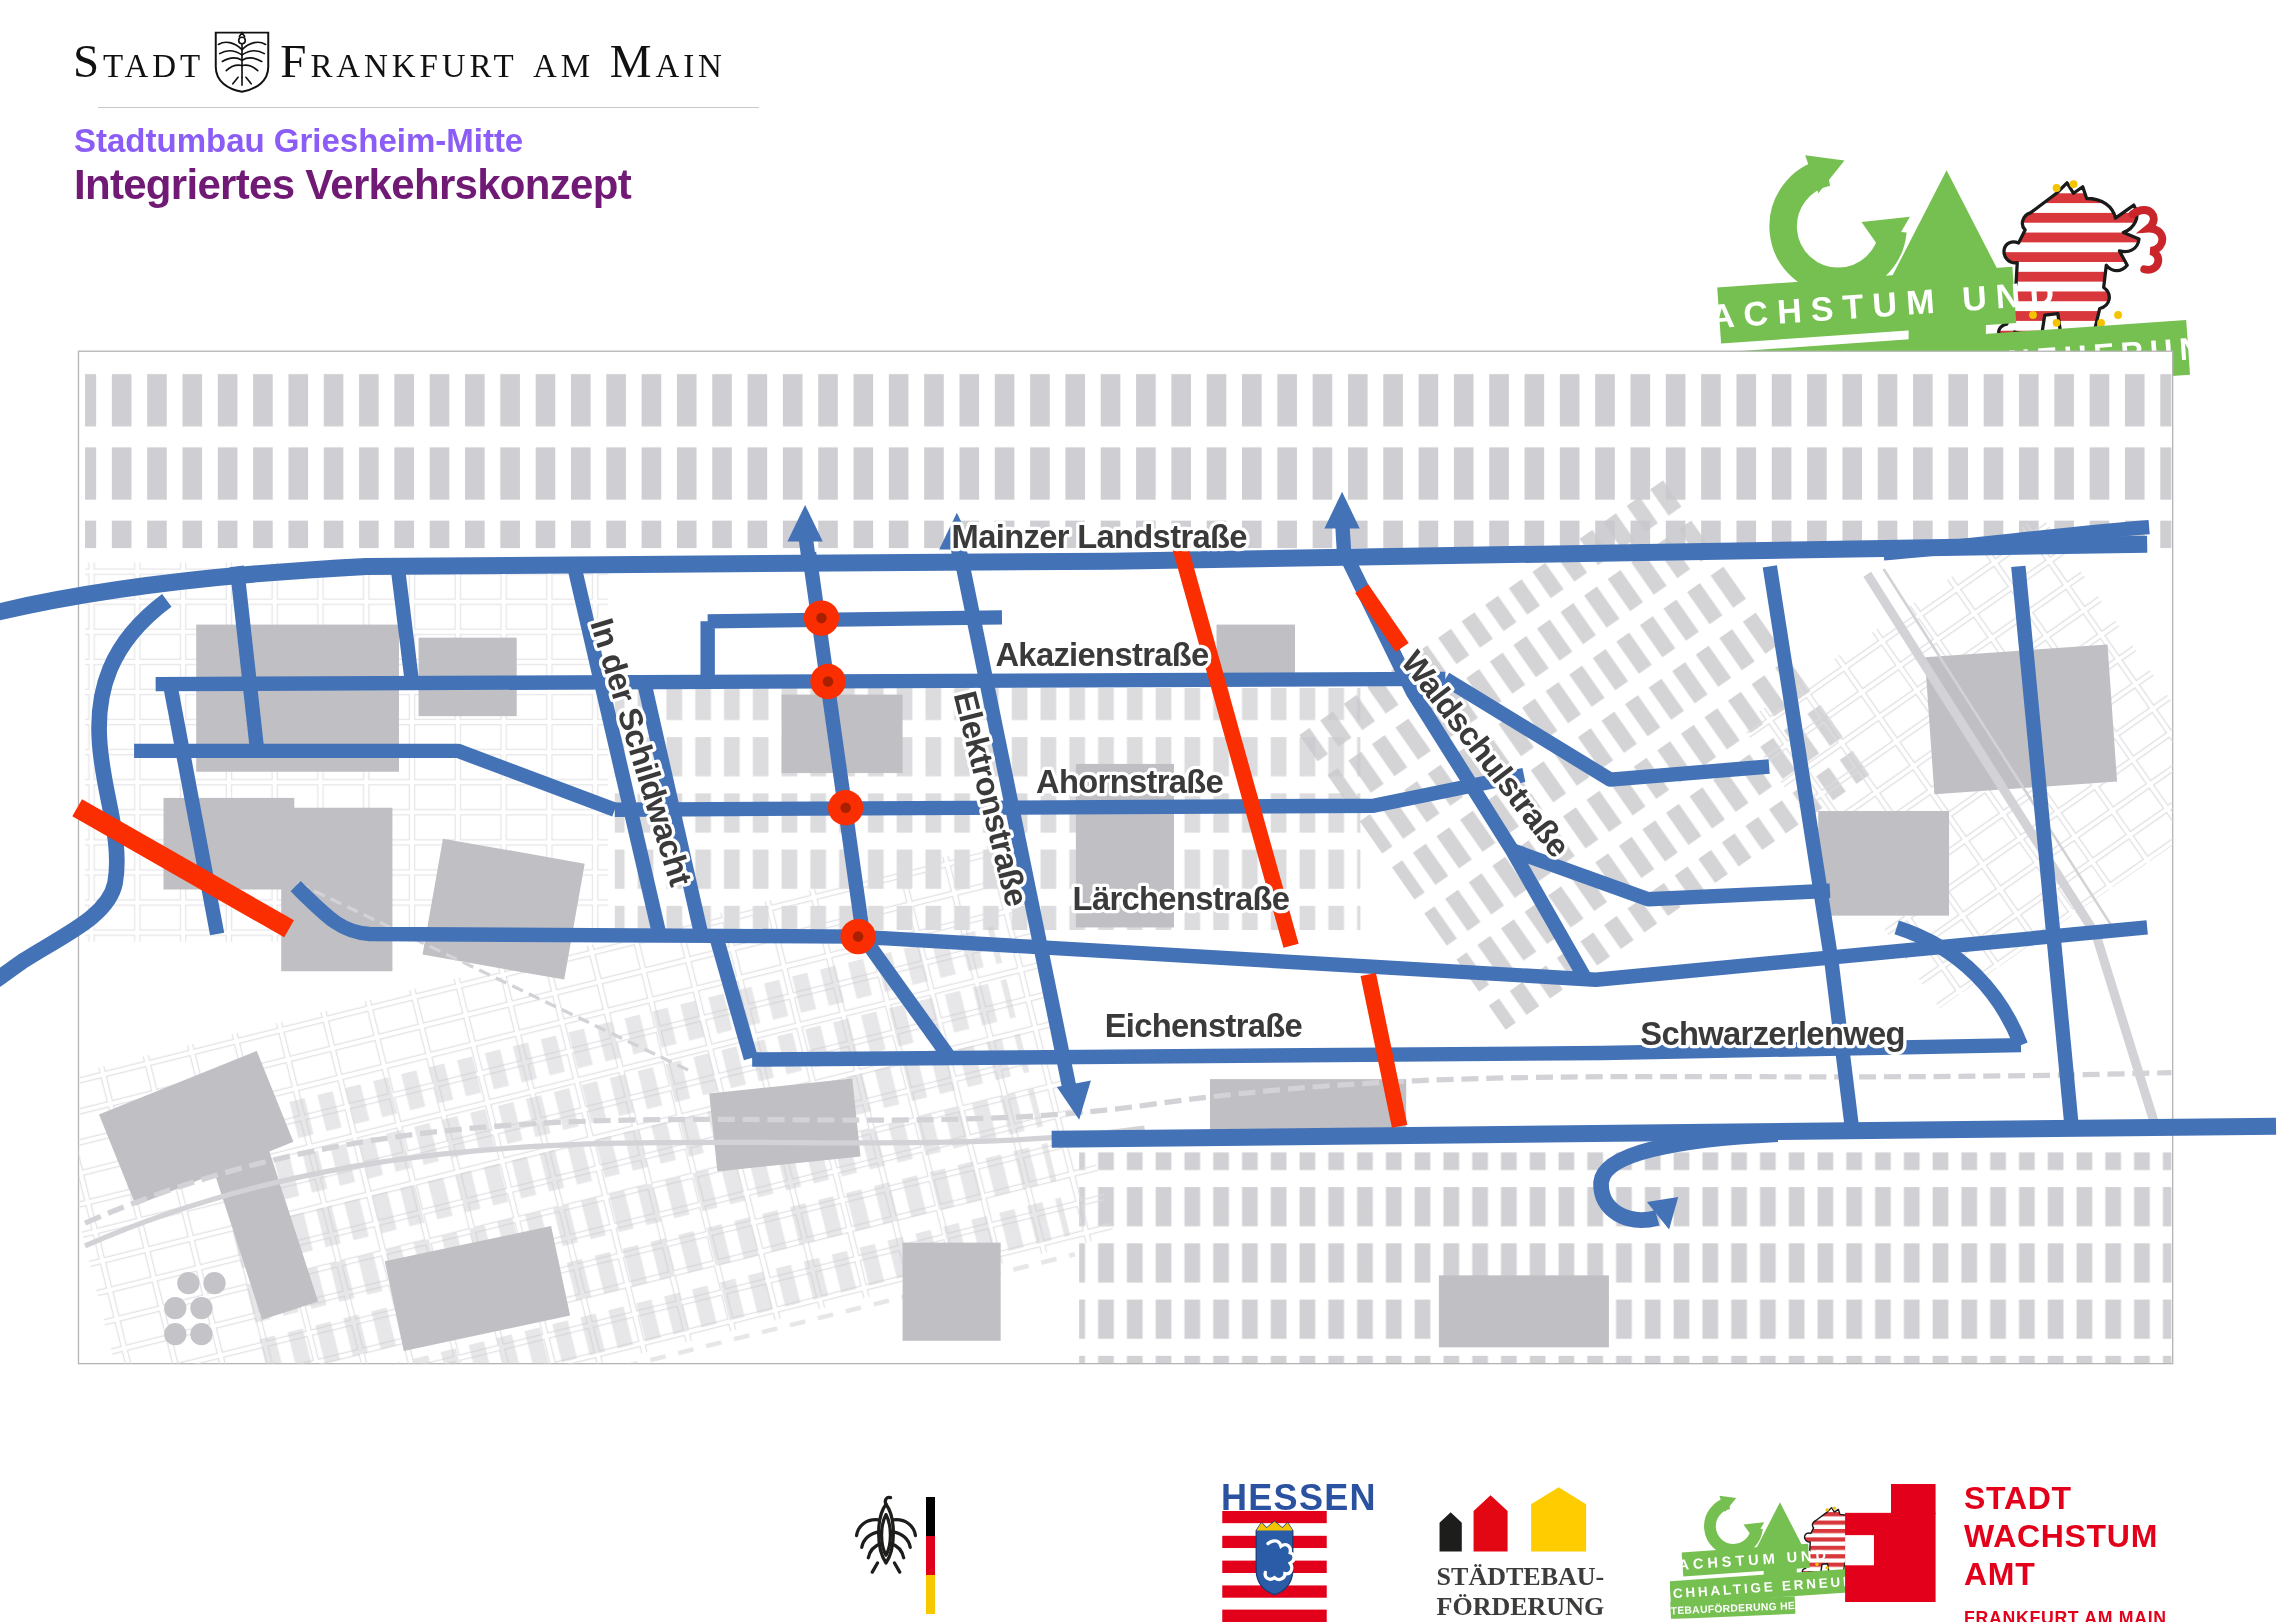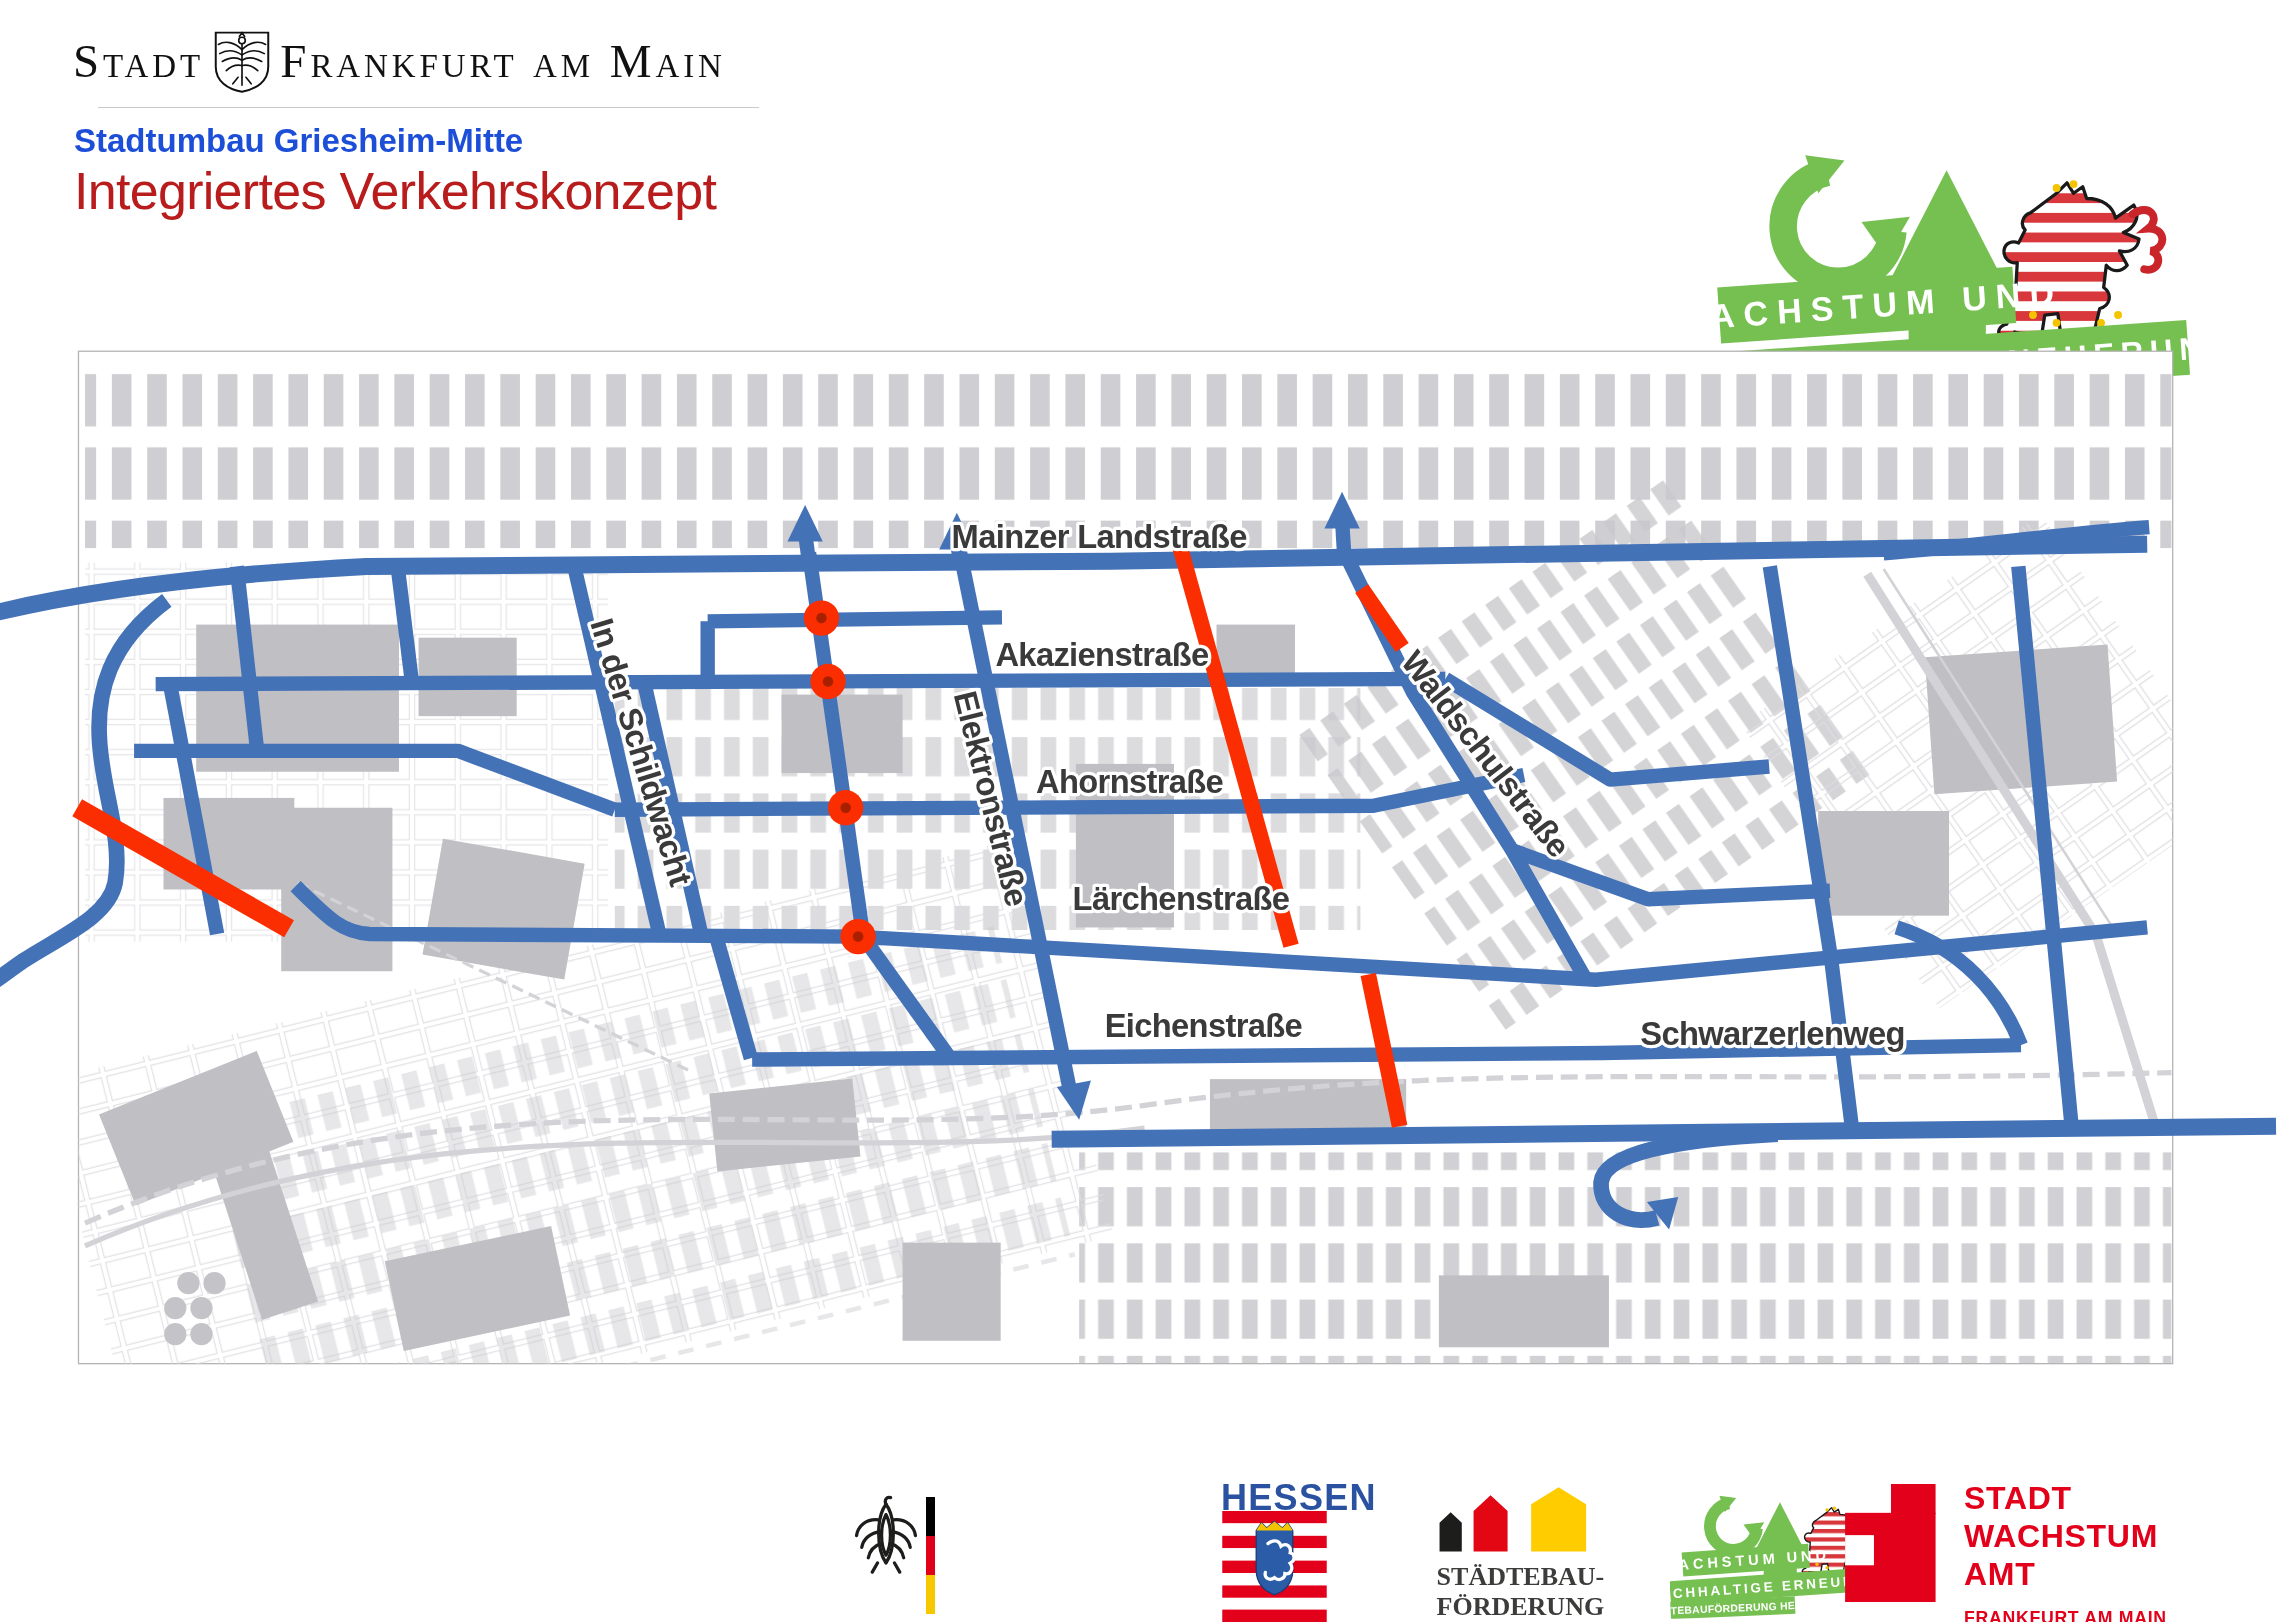--- a/index.html
+++ b/index.html
@@ -5,22 +5,22 @@
   html,body{margin:0;padding:0;background:#fff;}
   #page{position:relative;width:2295px;height:1622px;background:#fff;overflow:hidden;
         font-family:"Liberation Sans",sans-serif;}
   .abs{position:absolute;}
 
   
   #citylogo{left:73px;top:30px;display:flex;align-items:center;gap:9.2px;color:#111;}
   #citylogo .wordmark{font-family:"Liberation Serif",serif;font-variant:small-caps;
         font-weight:400;font-size:47px;letter-spacing:3.9px;line-height:1;}
   #logo-rule{left:98px;top:107px;width:661px;height:1.3px;background:#c9c9c9;}
-  #subtitle{left:74px;top:122px;font-size:33px;font-weight:bold;color:#1d4ed8;letter-spacing:0;}
-  #title1{left:74px;top:161px;font-size:52px;font-weight:normal;color:#b91c1c;letter-spacing:-0.7px;}
+  #subtitle{left:74px;top:122px;font-size:33px;font-weight:bold;color:#8b5cf6;letter-spacing:0;}
+  #title1{left:74px;top:161px;font-size:42px;font-weight:bold;color:#701a75;letter-spacing:-0.7px;}
   #title2{left:74px;top:262px;font-size:58px;font-weight:bold;color:#000;letter-spacing:0.7px;}
 
   
   .bannertext{fill:#fff;font-family:"Liberation Sans",sans-serif;font-weight:bold;}
 
   
   #mapsvg{left:0;top:0;}
   .street-label{font-family:"Liberation Sans",sans-serif;font-weight:bold;fill:#3a3a3a;
         font-size:50px;letter-spacing:-1px;paint-order:stroke;stroke:#ffffff;stroke-width:10px;
         stroke-linejoin:round;}

